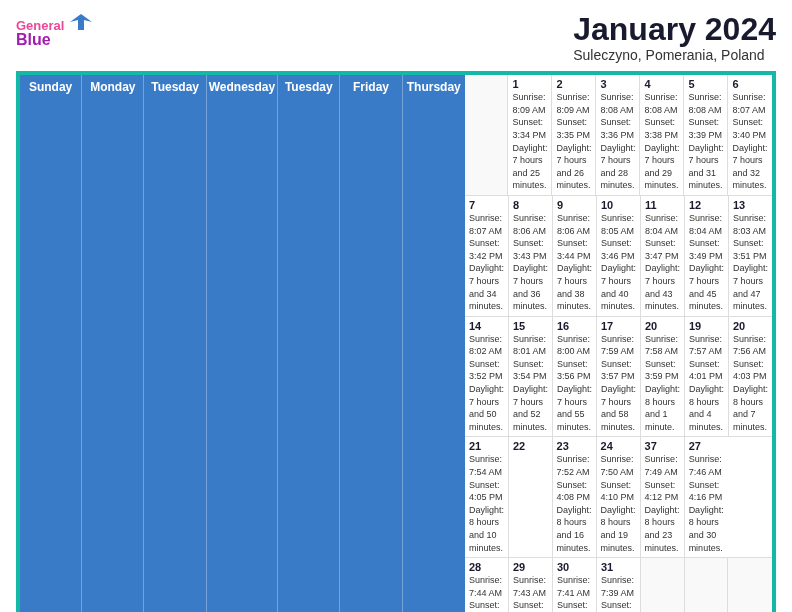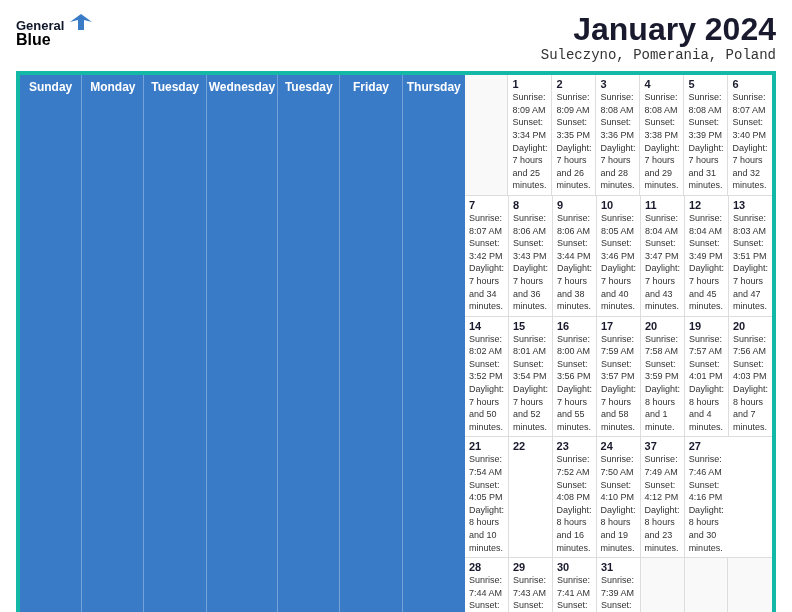--- a/index.html
+++ b/index.html
@@ -27,32 +27,31 @@
       display: flex;
       flex-direction: column;
       align-items: flex-start;
     }
     .logo-row {
       display: flex;
       align-items: center;
       gap: 4px;
     }
     .title-block {
-      text-align: right;
+      text-align: left;
     }
     .title-block h1 {
       font-size: 32px;
       font-weight: bold;
       color: #1a1a2e;
       line-height: 1.1;
     }
     .title-block p {
       font-size: 14px;
       color: #333;
-      font-family: Liberation Mono, monospace;
     }
     .calendar {
       flex: 1;
       display: flex;
       flex-direction: row;
       border: 4px solid #14b8a6;
       justify-content: flex-end;
     }
     .cal-header {
       display: grid;
@@ -103,29 +102,29 @@
     }
   </style>
 </head>
 <body>
 
 <div class="page">
   <div class="header">
     <div class="logo">
       <div class="logo-row">
         <div style="font-size:13px; font-weight:bold; color:#1a3a6b; line-height:1.1;">
-          <span style="color:#0f172a;">General</span>
+          <span style="color:#ec4899;">General</span>
           <span style="display:inline-block; margin-left:2px;">
             <svg width="22" height="18" viewBox="0 0 22 18">
               <polygon points="11,2 22,10 14,8 14,18 8,18 8,8 0,10" fill="#3a7bc8"></polygon>
             </svg>
           </span>
         </div>
       </div>
-      <div style="font-size:16px; font-weight:bold; color:#000000; margin-top:-2px;">Blue</div>
+      <div style="font-size:16px; font-weight:bold; color:#a21caf; margin-top:-2px;">Blue</div>
     </div>
     <div class="title-block">
       <h1>January 2024</h1>
       <p>Suleczyno, Pomerania, Poland</p>
     </div>
   </div>
 
   <div class="calendar">
     <div class="cal-header">
       <div class="cal-header-cell">Sunday</div>

